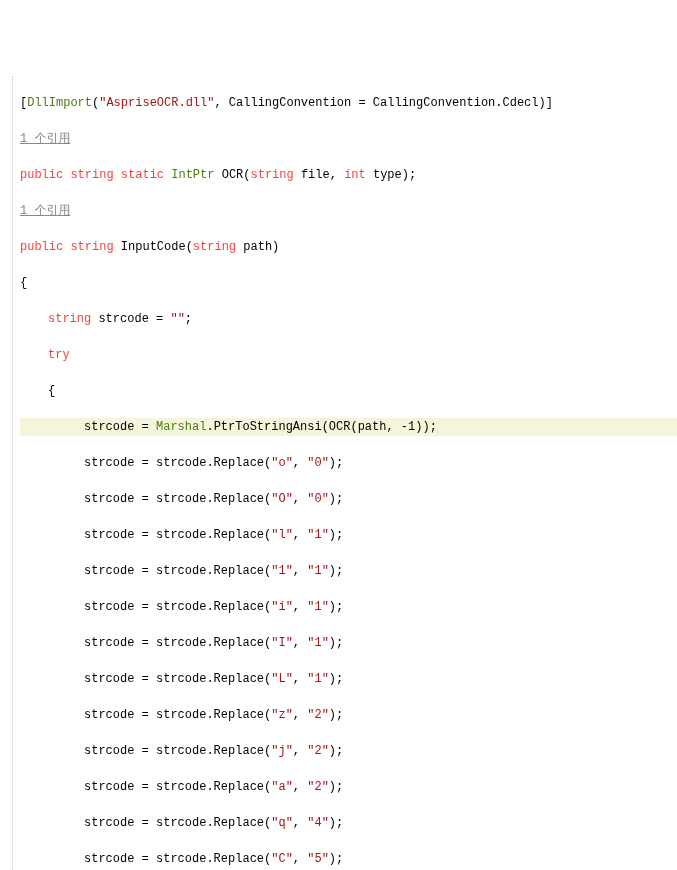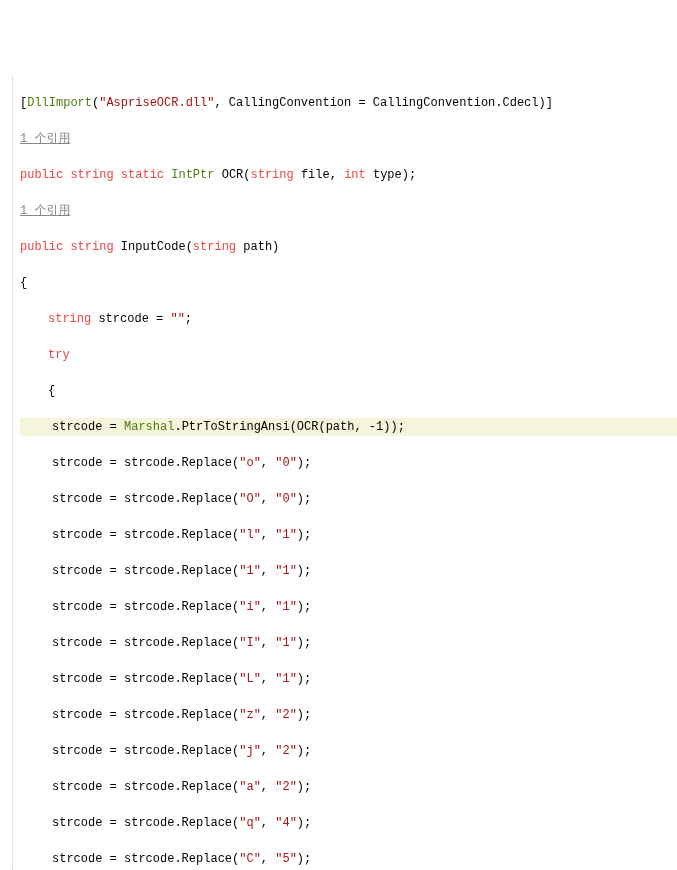--- a/index.html
+++ b/index.html
@@ -37,21 +37,21 @@
       line-height: 18px;
     }
     .highlight {
       background: #f5f5dc;
     }
     .kw { color: #ef4444; }
     .type { color: #4d7c0f; }
     .str { color: #a31515; }
     .ref { color: #888888; font-size: 12px; text-decoration: underline; }
     .indent1 { padding-left: 28px; }
-    .indent2 { padding-left: 32px; }
+    .indent2 { padding-left: 64px; }
   </style>
 </head>
 <body>
 
 
 
 <div class="code-container">
   <div class="gutter">
     <div class="guide-line" style="left:12px"></div>
   </div>

